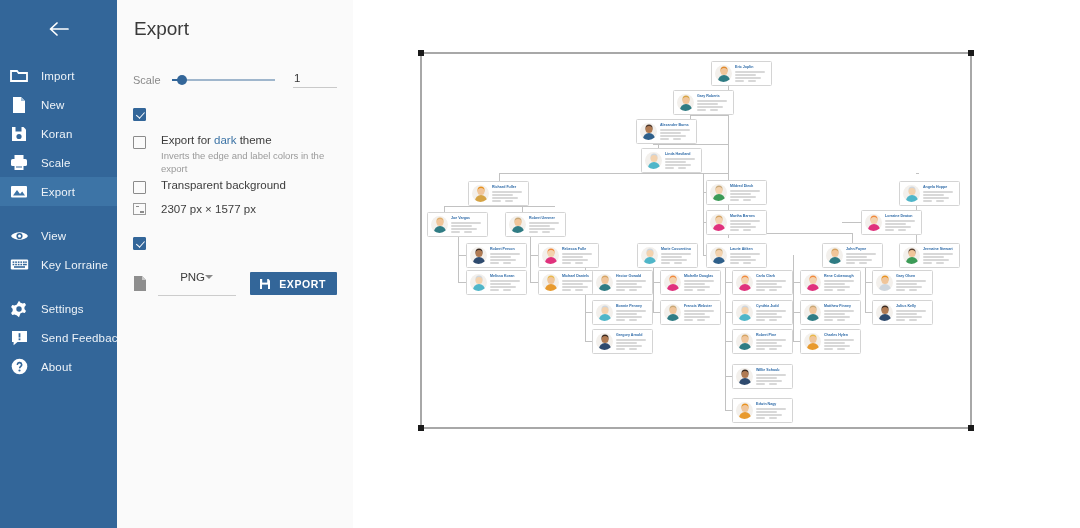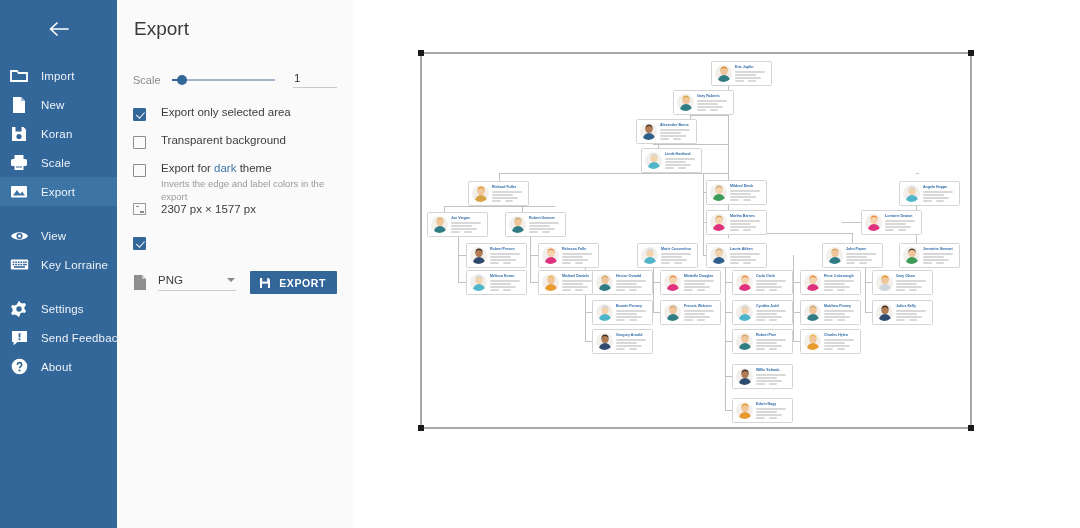--- a/index.html
+++ b/index.html
@@ -146,22 +146,22 @@
   .size-ico::after { right: 1.5px; bottom: 1.5px; width: 3.5px; height: 1.2px; }
   .size-text { margin-left: 15px; font-size: 11.5px; color: #3c3c3c; }
 
   
   .format-row { display: flex; align-items: center; margin-top: 12px; }
   .file-ico { width: 14px; height: 17px; flex: 0 0 14px; }
   .select-wrap {
     margin-left: 11px;
     width: 85px;
     border-bottom: 1px solid #cccccc;
-    display: flex; align-items: center; justify-content: space-between;
-    padding-bottom: 4px;
+    display: flex; align-items: center; justify-content: center;
+    padding-bottom: 12px;
     cursor: pointer;
   }
   .select-value { font-size: 11.5px; color: #3c3c3c; }
   .caret {
     width: 0; height: 0;
     border-left: 4px solid transparent;
     border-right: 4px solid transparent;
     border-top: 4.5px solid #8a8a8a;
     margin-right: 1px;
   }
@@ -390,35 +390,32 @@
           <div class="slider-track"></div>
           <div class="slider-track-filled"></div>
           <div class="slider-thumb"></div>
         </div>
         <input class="scale-input" type="text" value="1" style="">
       </div>
 
       <div id="options-list">
           <div class="cb-row">
             <div class="cb checked"></div>
-            <div class="cb-text">
-              <div class="cb-label">Export only selected area</div>
-            </div>
-          </div>
-          <div class="cb-row">
-            <div class="cb"></div>
-            <div class="cb-text">
-              <div class="cb-label">Transparent background</div>
-            </div>
           </div>
           <div class="cb-row tall">
             <div class="cb"></div>
             <div class="cb-text">
               <div class="cb-label"><span>Export for </span><span class="accent">dark</span><span> theme</span></div>
               <div class="cb-sub">Inverts the edge and label colors in the export</div>
+            </div>
+          </div>
+          <div class="cb-row">
+            <div class="cb"></div>
+            <div class="cb-text">
+              <div class="cb-label">Transparent background</div>
             </div>
           </div>
         </div>
 
       <div class="size-row">
         <div class="size-ico"></div>
         <div class="size-text">2307 px × 1577 px</div>
       </div>
 
       <div id="options-list-2">

